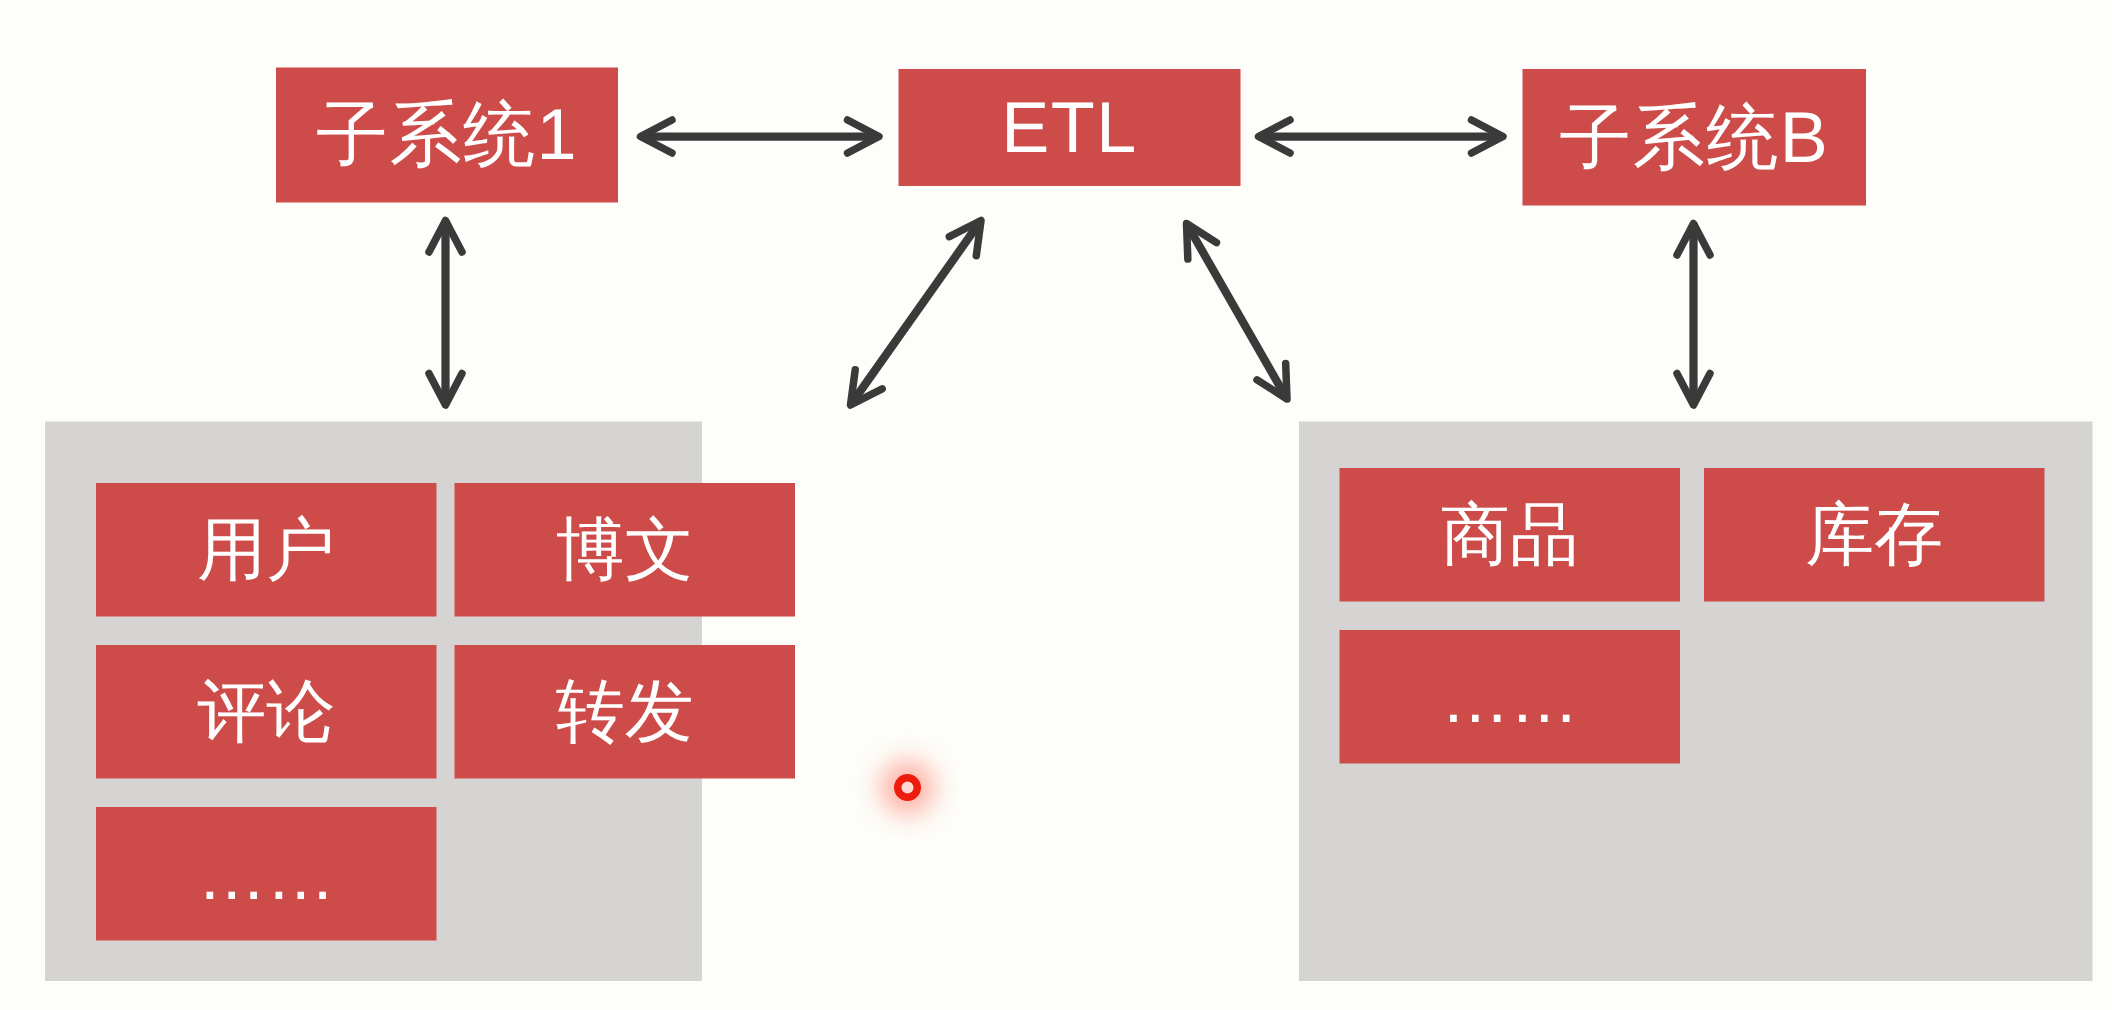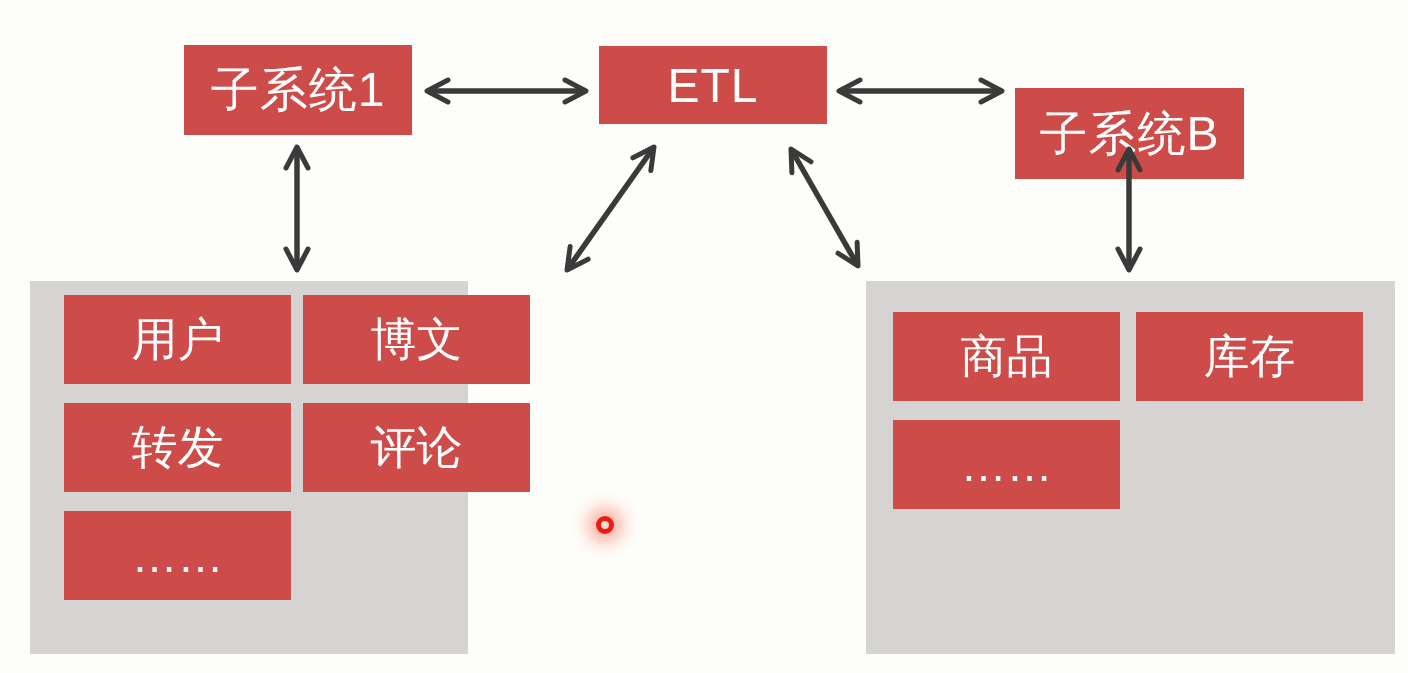--- a/index.html
+++ b/index.html
@@ -20,33 +20,33 @@
     color: var(--node-text, #ffffff);
     display: flex;
     align-items: center;
     justify-content: center;
     font-size: 48px;
     letter-spacing: 1px;
     white-space: nowrap;
   }
   .node-sub1 { left: 184px; top: 45px;  width: 228px; height: 90px; }
   .node-etl  { left: 599px; top: 46px;  width: 228px; height: 78px; }
-  .node-subB { left: 1015px; top: 46px; width: 229px; height: 91px; margin-top: 42px; }
+  .node-subB { left: 1015px; top: 46px; width: 229px; height: 91px; }
 
   .group {
     position: absolute;
     background: var(--group-gray, #d5d4d2);
     box-sizing: border-box;
     display: grid;
     grid-template-columns: 227px 227px;
     grid-auto-rows: 89px;
     row-gap: 19px;
   }
   .group-left  { left: 30px;  top: 281px; width: 438px; height: 373px;
-                 padding: 14px 0 0 34px; column-gap: 12px; text-align: right; }
+                 padding: 41px 0 0 34px; column-gap: 12px; text-align: right; }
   .group-right { left: 866px; top: 281px; width: 529px; height: 373px;
                  padding: 31px 0 16px 27px; column-gap: 16px; }
 
   .table-box {
     background: var(--node-red, #cd4b48);
     color: var(--node-text, #ffffff);
     display: flex;
     align-items: center;
     justify-content: center;
     font-size: 46px;
@@ -95,24 +95,24 @@
   </div>
 
   <div class="group group-left">
     <div class="table-box">
       <span>用户</span>
     </div>
     <div class="table-box">
       <span>博文</span>
     </div>
     <div class="table-box">
-      <span>转发</span>
+      <span>评论</span>
     </div>
     <div class="table-box">
-      <span>评论</span>
+      <span>转发</span>
     </div>
     <div class="table-box">
       <span>……</span>
     </div>
   </div>
 
   <div class="group group-right">
     <div class="table-box">
       <span>商品</span>
     </div>

